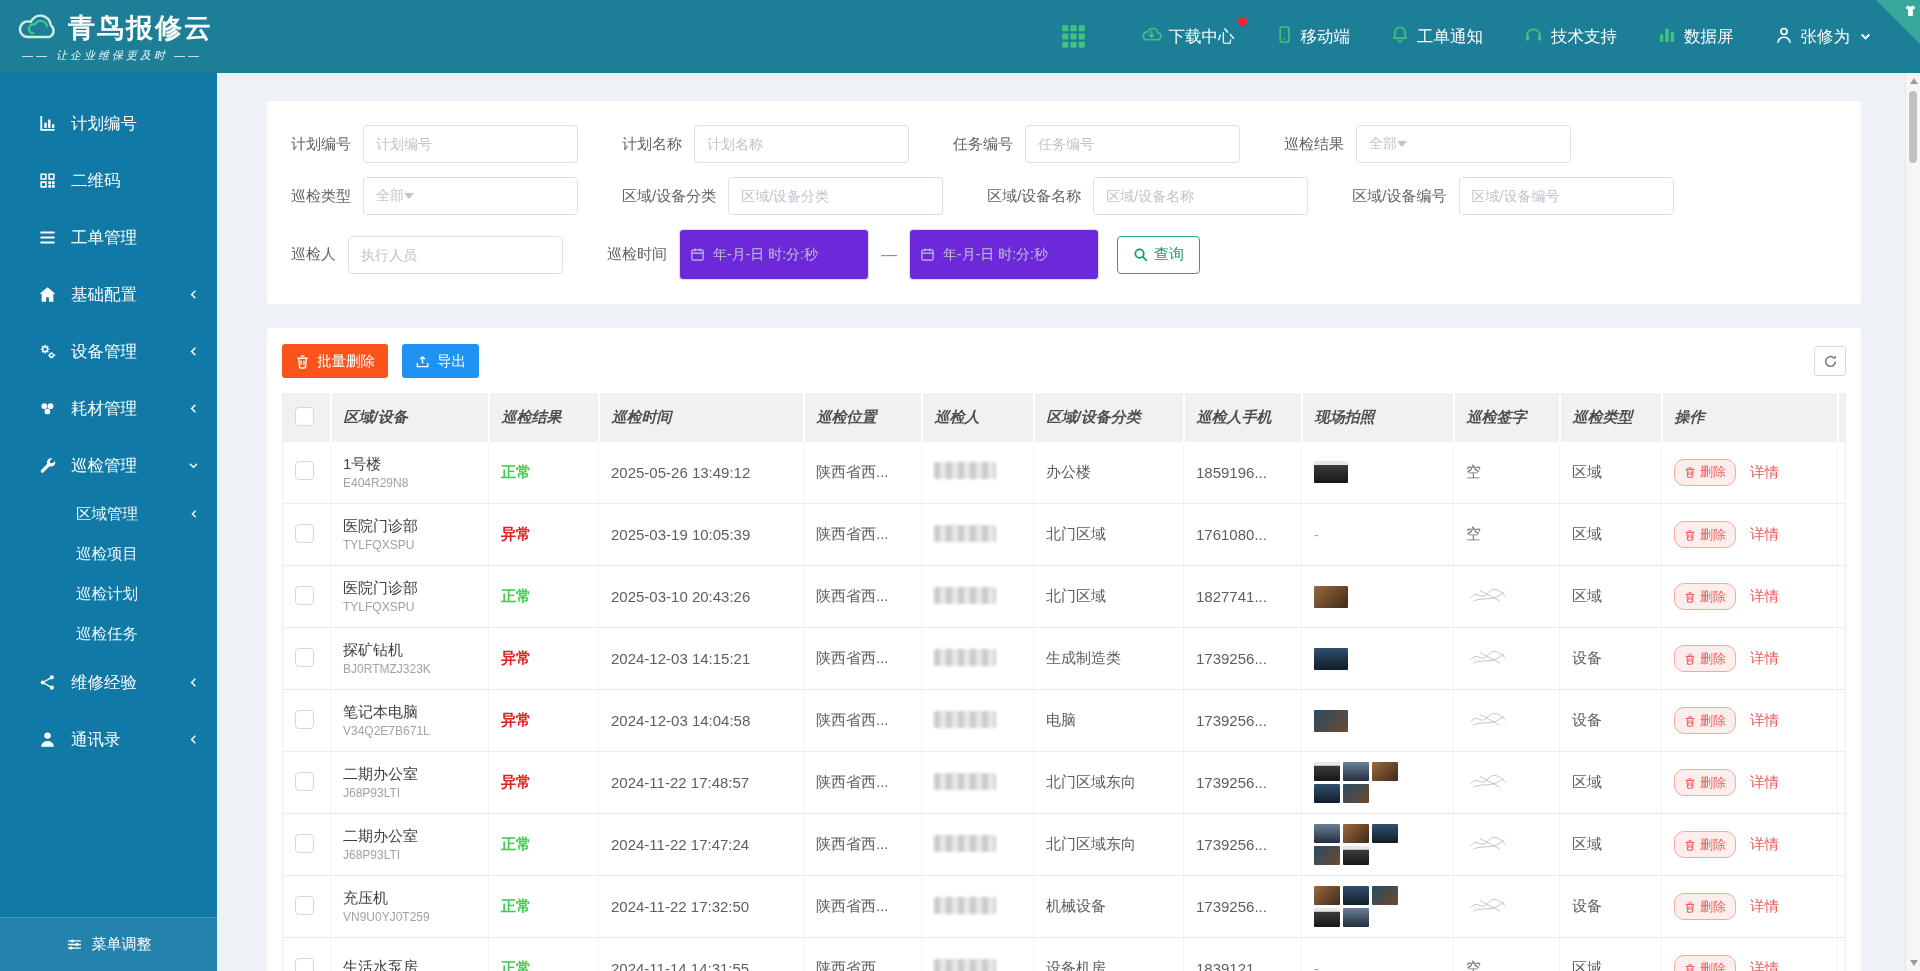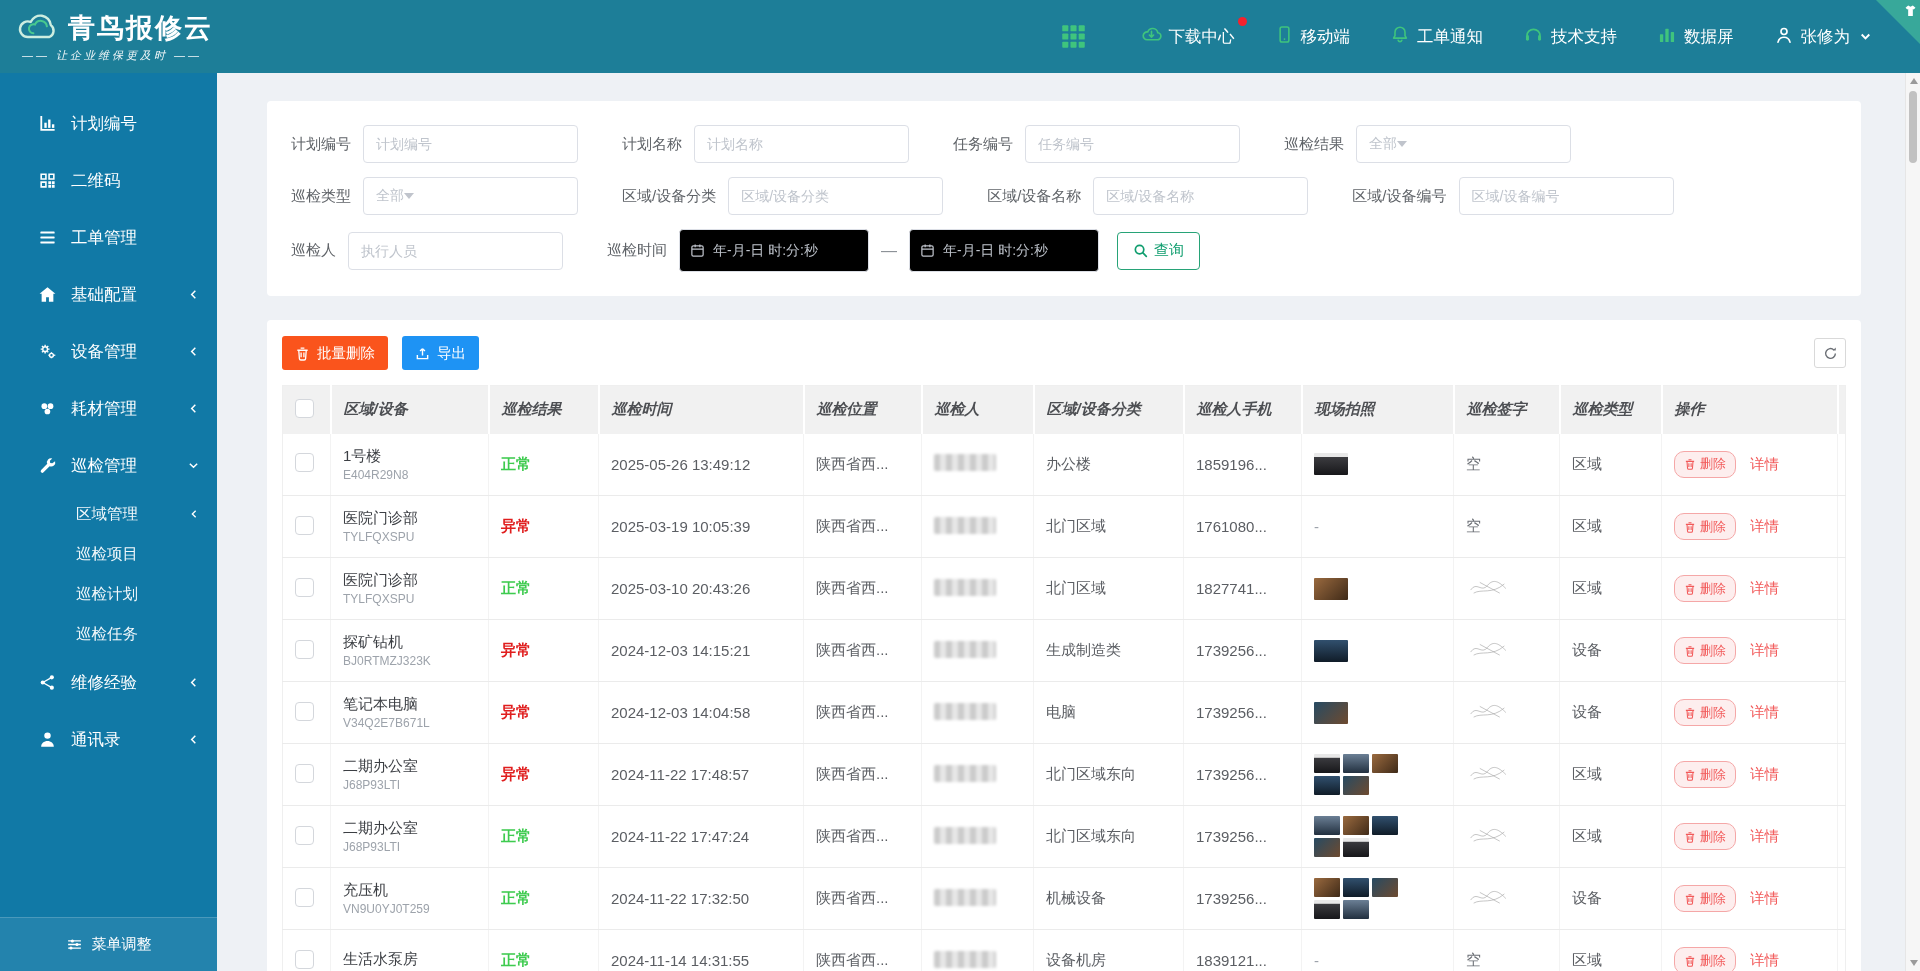--- a/index.html
+++ b/index.html
@@ -53,22 +53,22 @@
   .f-label { margin-right:12px; color:#5f6368; font-size:15px; white-space:nowrap; }
   .f-input { width:215px; height:38px; border:1px solid #dcdfe6; border-radius:4px;
     padding:0 12px; font-size:14px; color:#333; background:#fff;
     font-family:"Liberation Sans","DejaVu Sans",sans-serif; }
   .f-input::placeholder { color:#bfc4cc; }
   .f-select { width:215px; height:38px; border:1px solid #dcdfe6; border-radius:4px;
     padding:0 12px; display:flex; align-items:center; justify-content:flex-start;
     color:#bfc4cc; font-size:14px; cursor:pointer; background:#fff; }
   .caret { width:0; height:0; border-left:5px solid transparent; border-right:5px solid transparent;
     border-top:6px solid #c0c4cc; }
-  .date-input { width:190px; height:43px; border:1px solid #dcdfe6; border-radius:4px;
-    padding:0 10px; display:flex; align-items:center; gap:8px; color:#bfc4cc; font-size:14px; background:#000000; }
+  .date-input { width:190px; height:51px; border:1px solid #dcdfe6; border-radius:4px;
+    padding:0 10px; display:flex; align-items:center; gap:8px; color:#bfc4cc; font-size:14px; background:#6d28d9; }
   .date-sep { margin:0 12px; color:#8a8f96; }
   .query-btn { margin-left:18px; height:38px; padding:0 15px; background:#fff;
     border:1px solid #27a377; border-radius:4px; color:#0f9d6e; font-size:15px;
     display:inline-flex; align-items:center; gap:6px; cursor:pointer; }
 
   
   .table-card { margin-top:24px; padding:16px 15px 0 15px; min-height:700px; position:relative; }
   .toolbar { display:flex; align-items:center; margin-bottom:15px; }
   .btn { height:34px; padding:0 13px; border:none; border-radius:3px; color:#fff; font-size:14.5px;
     display:inline-flex; align-items:center; gap:7px; cursor:pointer;

